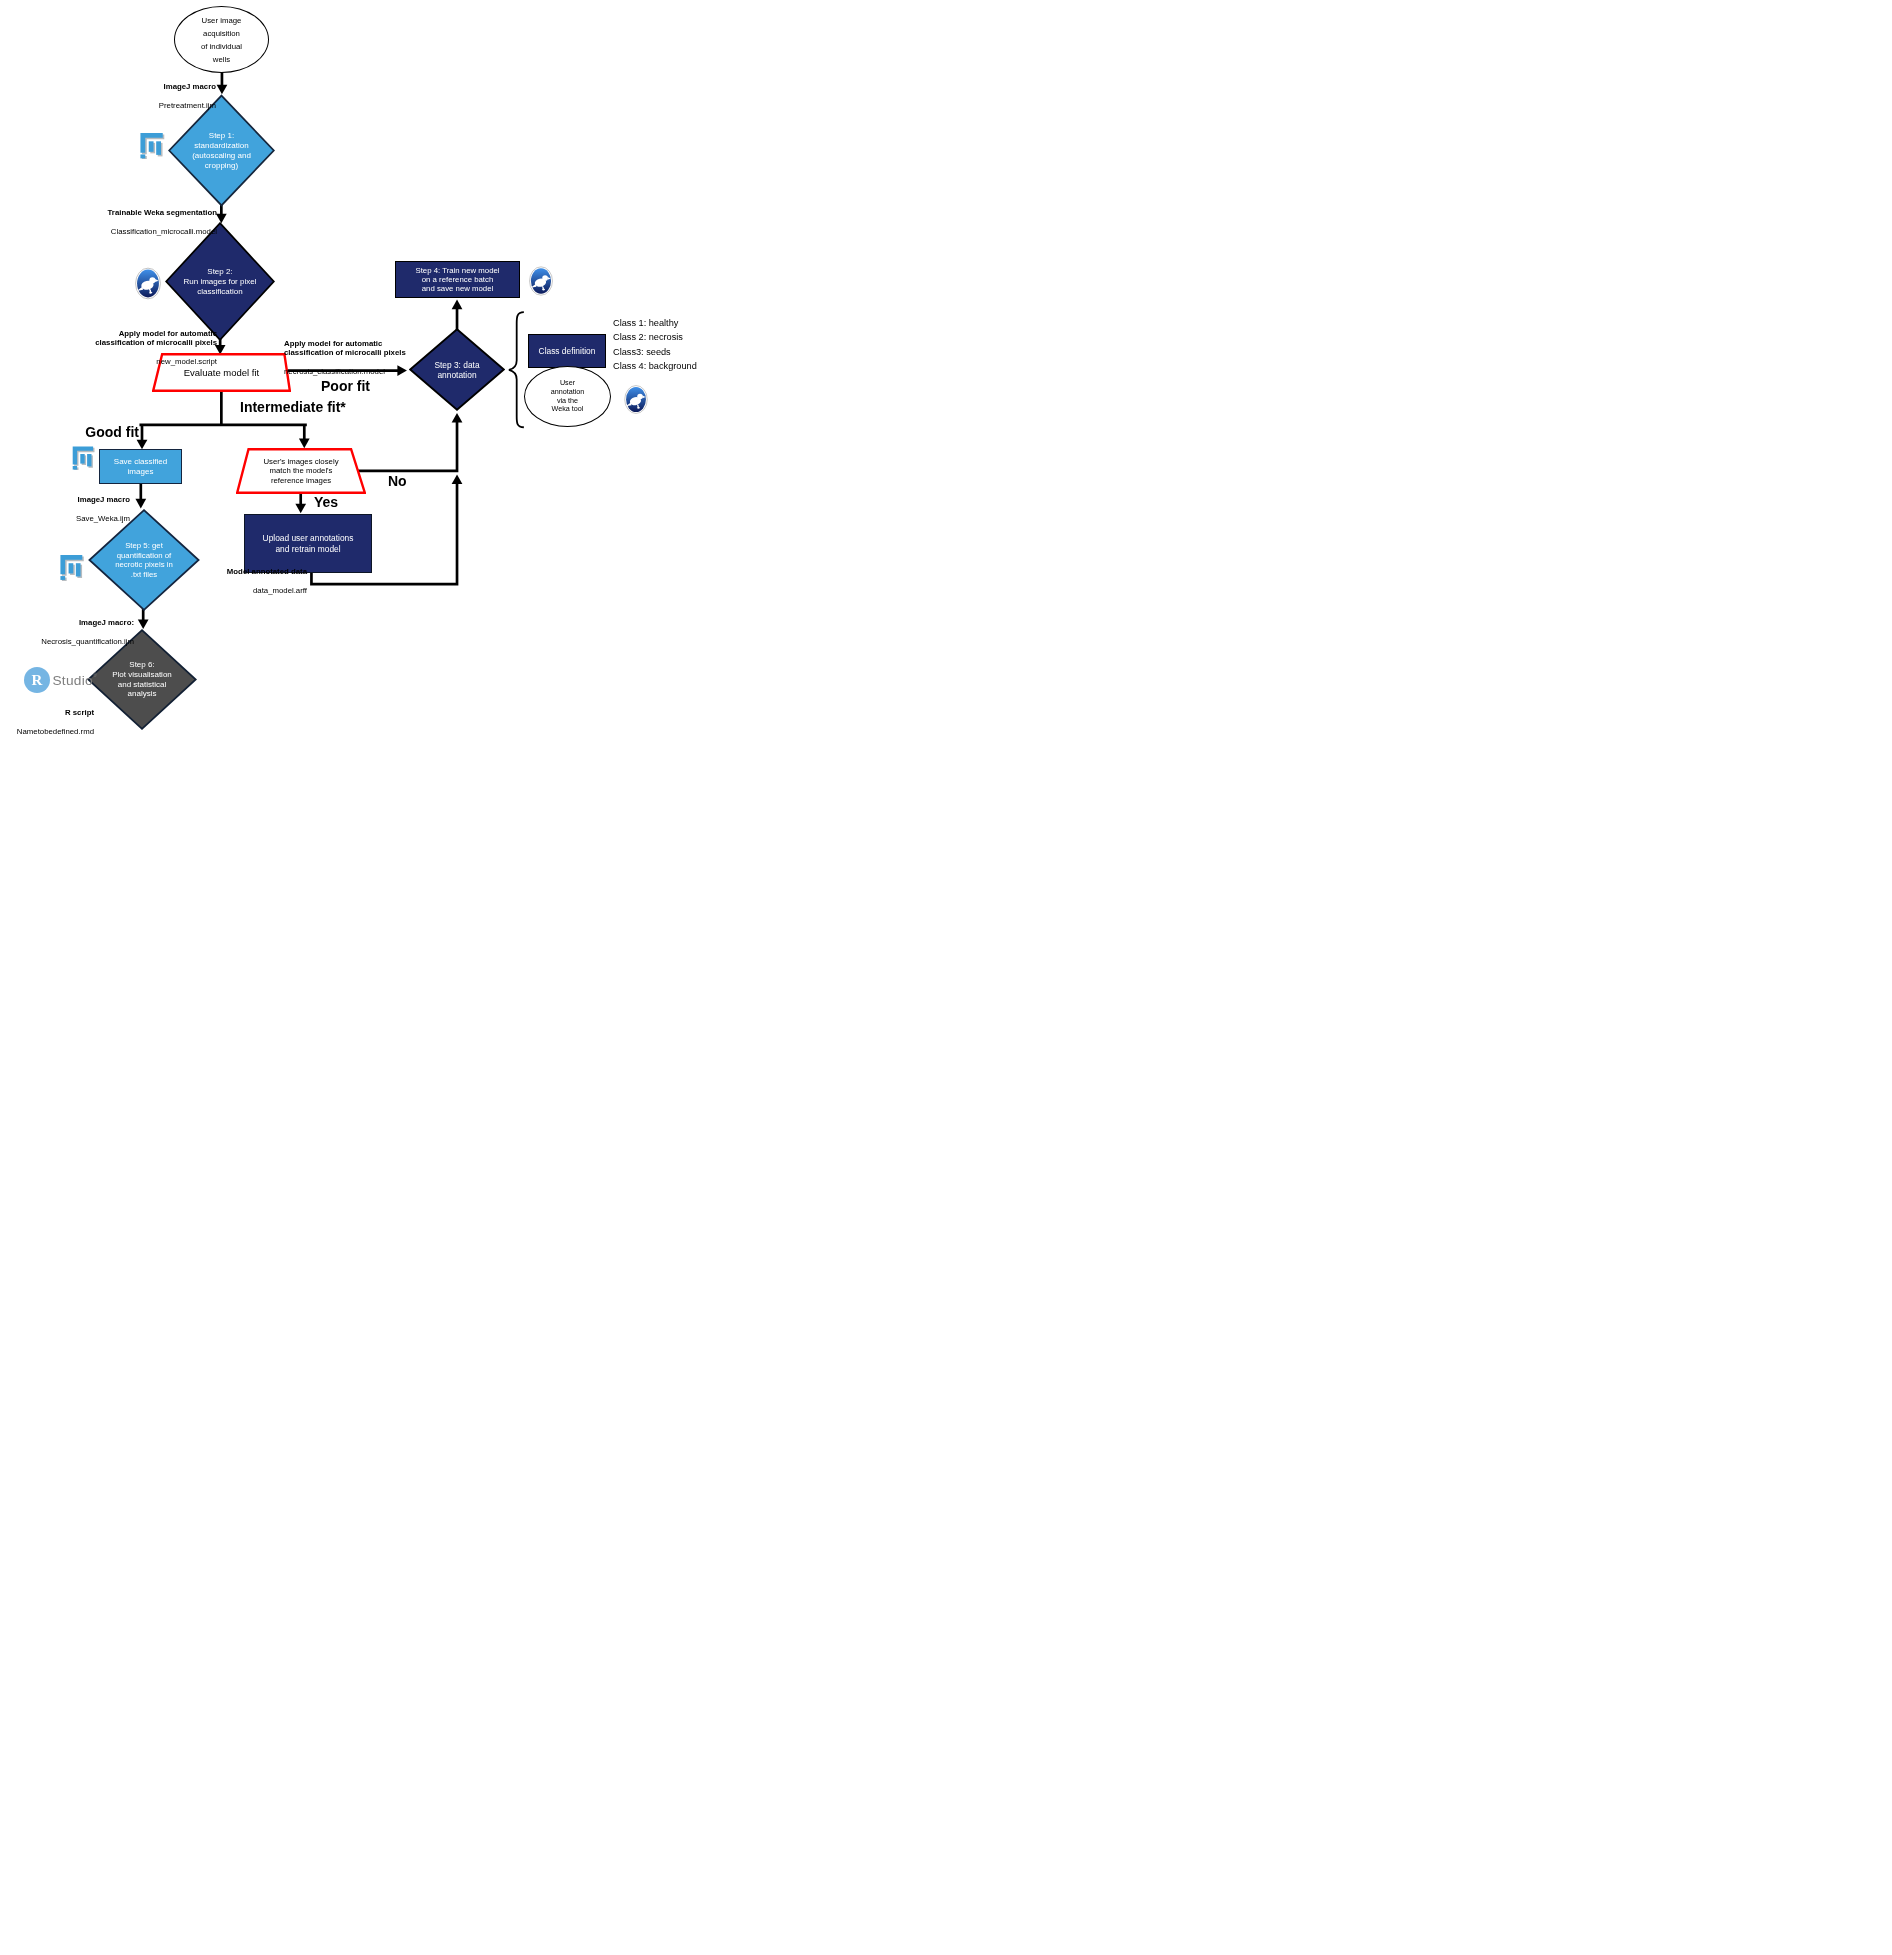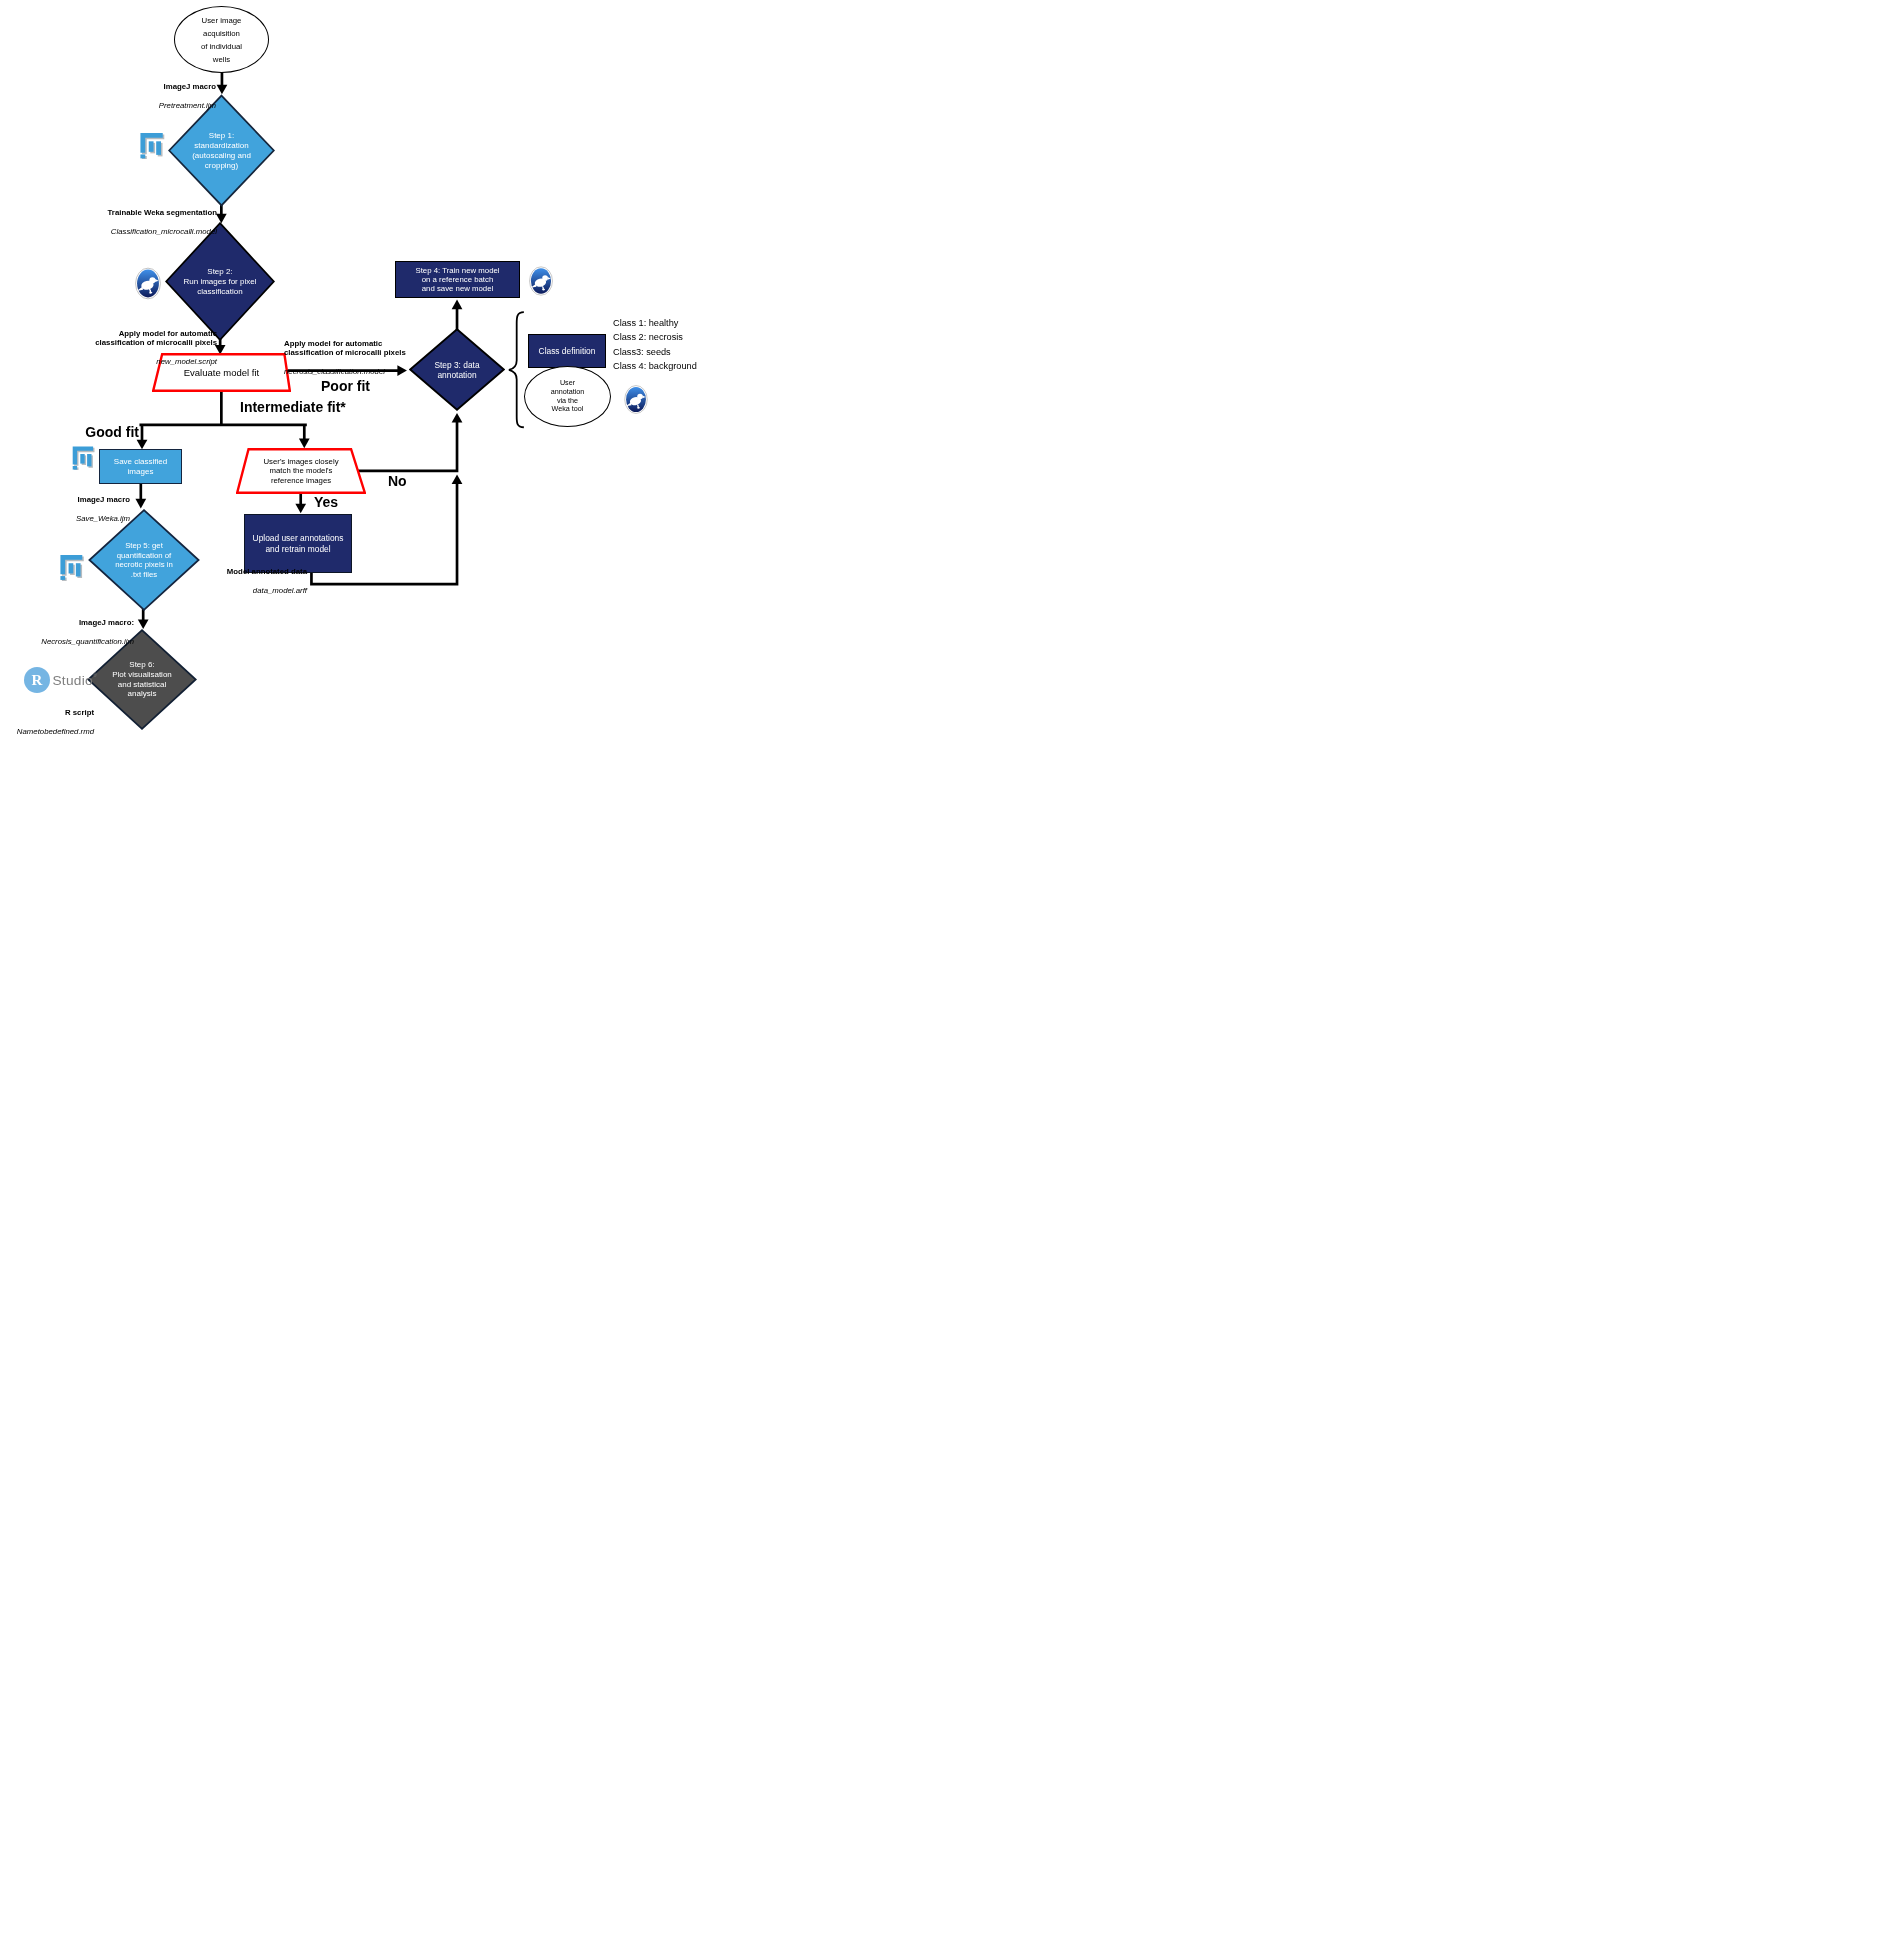--- a/index.html
+++ b/index.html
@@ -35,30 +35,30 @@
   #step4 .node-text{font-size:7.8px; line-height:9.2px;}
   #class-definition{left:528px; top:334px; width:78px; height:34px; background:#1F2A6B; border:1.2px solid #000;}
   #class-definition .node-text{font-size:8.4px;}
   #class-list{left:613px; top:316px; width:95px; font-size:9.2px; line-height:14.3px; white-space:pre-line; z-index:1; position:absolute;}
   #user-annotation{left:524px; top:366px; width:87px; height:61px; border:1.5px solid #000;}
   #user-annotation .node-text{font-size:7.2px; line-height:8.6px;}
   #save-images{left:99px; top:449px; width:83px; height:35px; background:#41A3DC; border:1.8px solid #14253f;}
   #save-images .node-text{font-size:8px; line-height:9.5px;}
   #match-check{left:236px; top:448px; width:130px; height:46px;}
   #match-check .node-text{font-size:7.8px; line-height:9.2px;}
-  #upload{left:244px; top:514px; width:108px; height:59px; background:#1F2A6B; border:1.2px solid #0d1526;}
+  #upload{left:244px; top:514px; width:128px; height:59px; background:#1F2A6B; border:1.2px solid #0d1526;}
   #upload .node-text{font-size:8.4px; line-height:10.7px;}
   #step5{left:88px; top:509px; width:112px; height:102px;}
   #step5 .node-text{font-size:7.8px; line-height:9.5px;}
   #step6{left:87px; top:629px; width:110px; height:101px;}
   #step6 .node-text{font-size:8px; line-height:9.8px;}
   
   .side-label{position:absolute; z-index:2; font-size:7.8px; line-height:9.5px; text-align:right; white-space:pre-line;}
   .side-label .b{font-weight:700; display:block;}
-  .side-label .i{font-style:italic; display:block;}
+  .side-label .i{display:block;}
   .left-align{text-align:left;}
   .big-label{position:absolute; z-index:2; font-size:14px; font-weight:700; white-space:nowrap;}
   #lbl-imagej1{right:494px; top:72px;}
   #lbl-wekaseg{right:493px; top:198px;}
   #lbl-applynew{right:493px; top:319px;}
   #lbl-applynecrosis{left:284px; top:329px;}
   #lbl-poorfit{left:321px; top:378px;}
   #lbl-intermediate{left:240px; top:399px;}
   #lbl-goodfit{right:571px; top:424px;}
   #lbl-no{left:388px; top:473px;}

